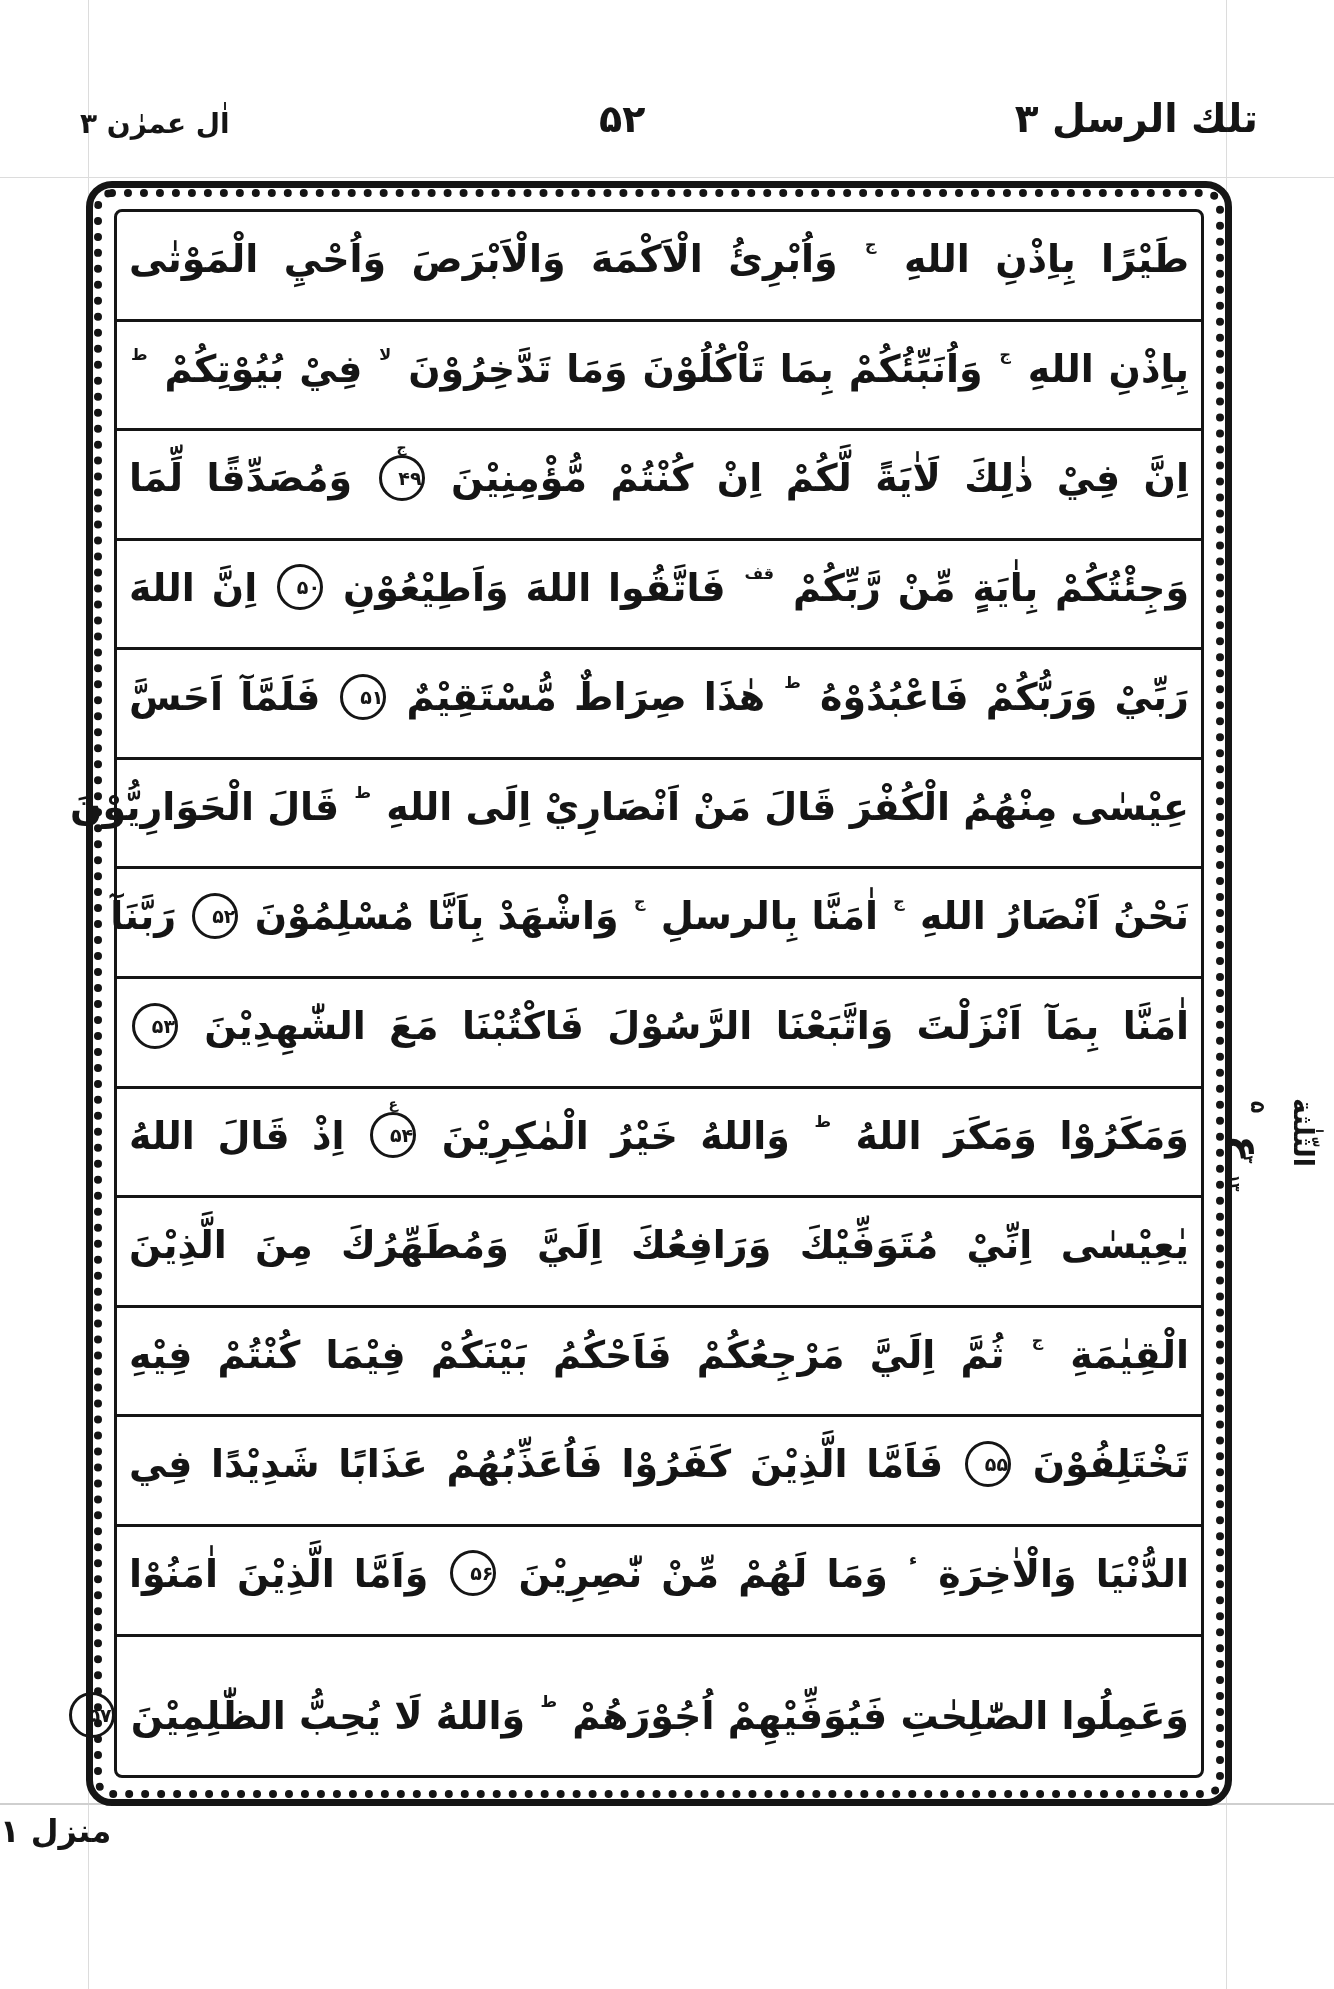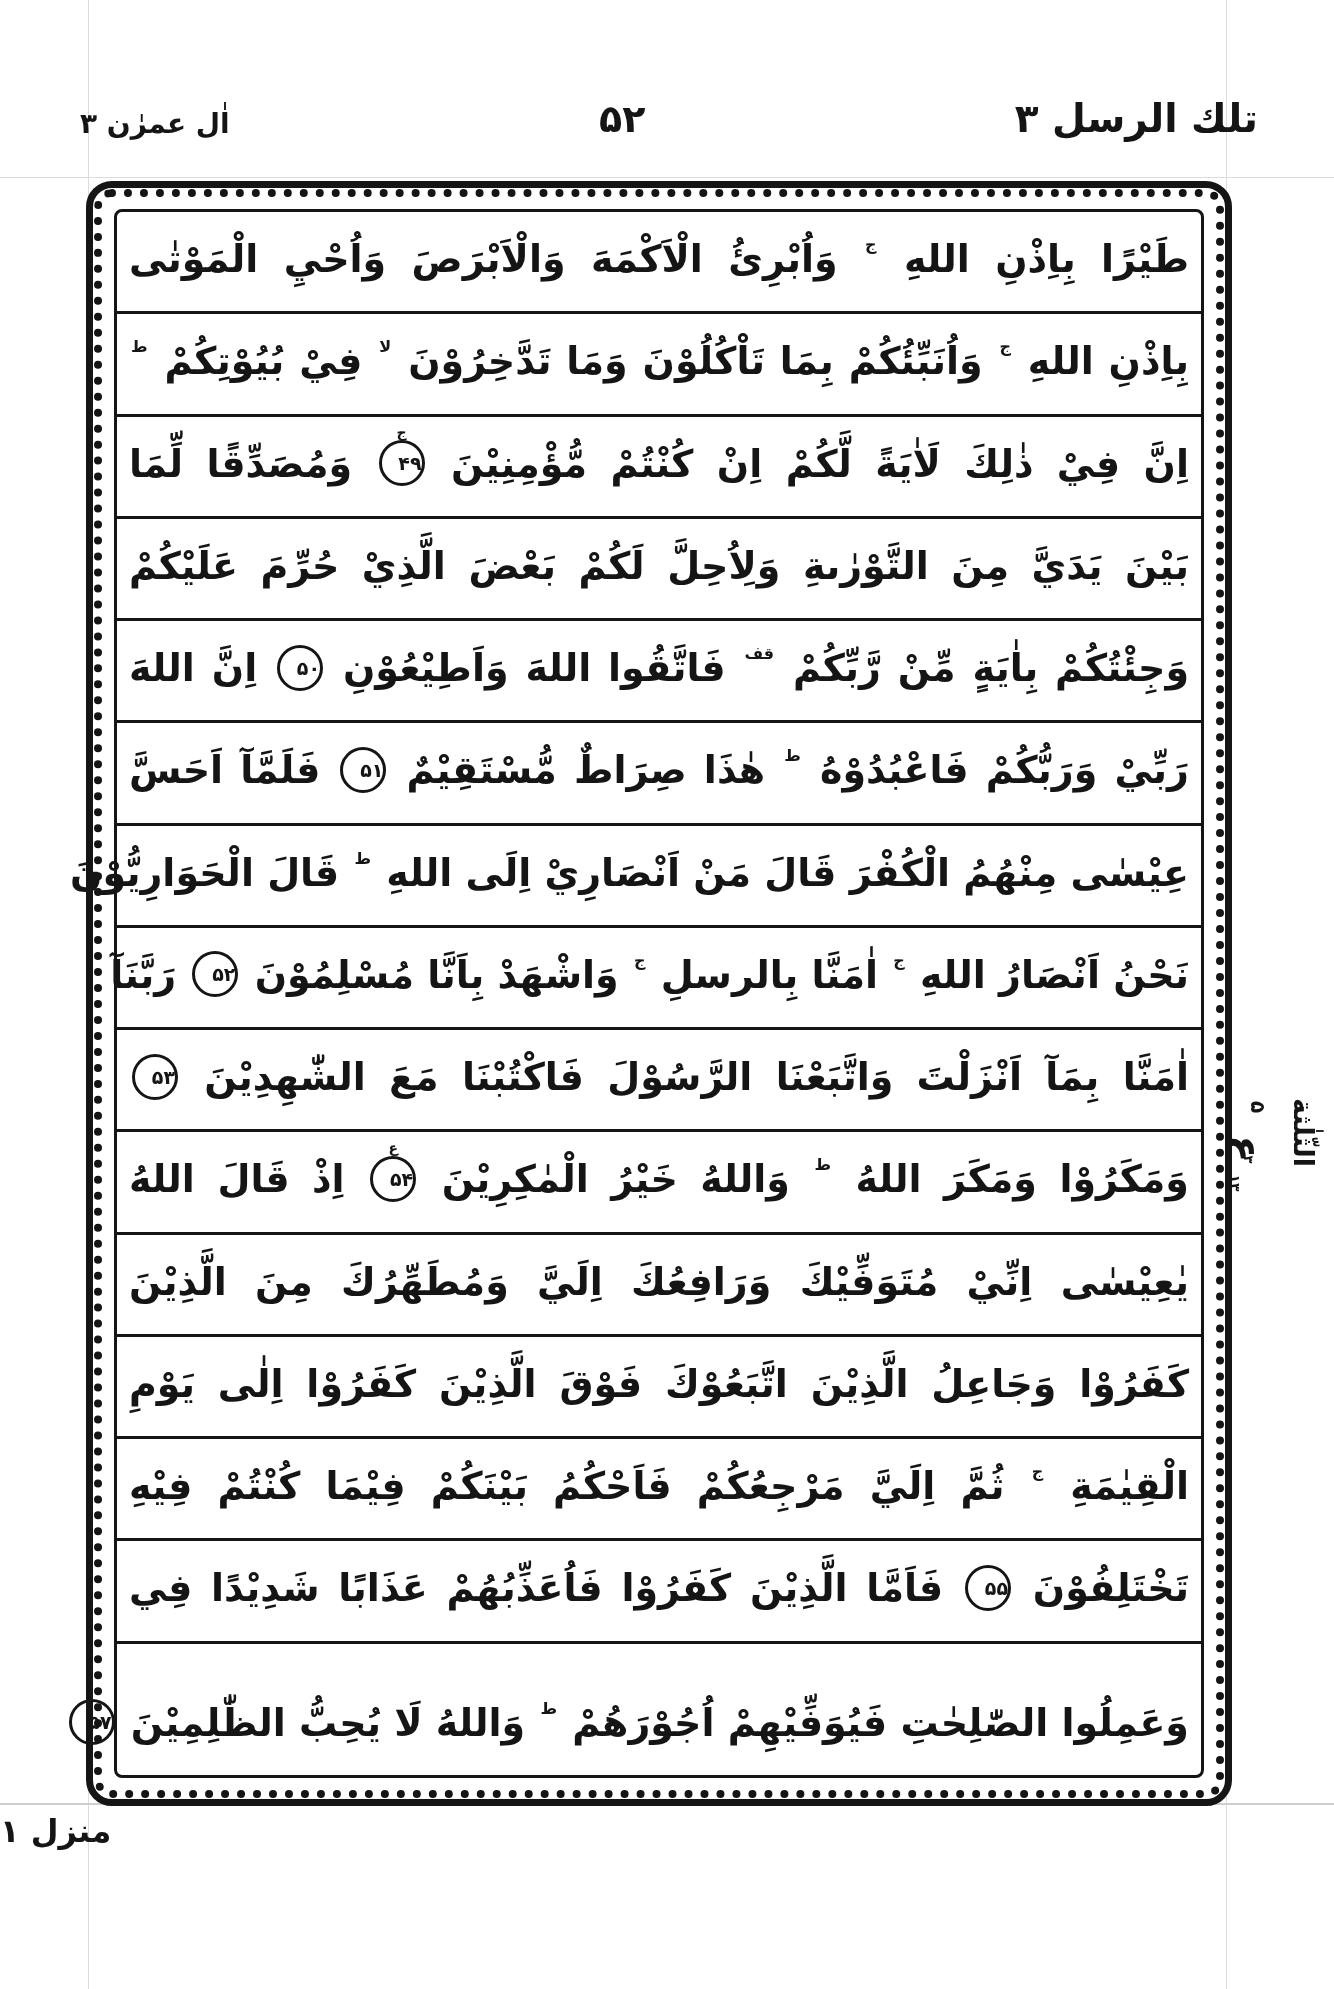--- a/index.html
+++ b/index.html
@@ -102,31 +102,30 @@
     <span class="hdr-page">۵۲</span>
     <span class="hdr-surah">اٰل عمرٰن ۳</span>
   </div>
 
   <div class="frame">
     <div class="beads">
       <div class="inner">
           <div class="qrow"><span class="qt">طَيْرًا بِاِذْنِ اللهِ</span> <span class="pmark">ج</span> <span class="qt">وَاُبْرِئُ الْاَكْمَهَ وَالْاَبْرَصَ وَاُحْيِ الْمَوْتٰى</span></div>
           <div class="qrow"><span class="qt">بِاِذْنِ اللهِ</span> <span class="pmark">ج</span> <span class="qt">وَاُنَبِّئُكُمْ بِمَا تَاْكُلُوْنَ وَمَا تَدَّخِرُوْنَ</span> <span class="pmark">لا</span> <span class="qt">فِيْ بُيُوْتِكُمْ</span> <span class="pmark">ط</span></div>
           <div class="qrow"><span class="qt">اِنَّ فِيْ ذٰلِكَ لَاٰيَةً لَّكُمْ اِنْ كُنْتُمْ مُّؤْمِنِيْنَ</span> <span class="ayah">۴۹<span class="topmark">ج</span></span> <span class="qt">وَمُصَدِّقًا لِّمَا</span></div>
-          <div class="qrow"><span class="qt">بَيْنَ يَدَيَّ مِنَ التَّوْرٰىةِ وَلِاُحِلَّ لَكُمْ بَعْضَ الَّذِيْ حُرِّمَ عَلَيْكُمْ</span></div>
           <div class="qrow"><span class="qt">وَجِئْتُكُمْ بِاٰيَةٍ مِّنْ رَّبِّكُمْ</span> <span class="pmark">قف</span> <span class="qt">فَاتَّقُوا اللهَ وَاَطِيْعُوْنِ</span> <span class="ayah">۵۰</span> <span class="qt">اِنَّ اللهَ</span></div>
           <div class="qrow"><span class="qt">رَبِّيْ وَرَبُّكُمْ فَاعْبُدُوْهُ</span> <span class="pmark">ط</span> <span class="qt">هٰذَا صِرَاطٌ مُّسْتَقِيْمٌ</span> <span class="ayah">۵۱</span> <span class="qt">فَلَمَّآ اَحَسَّ</span></div>
           <div class="qrow"><span class="qt">عِيْسٰى مِنْهُمُ الْكُفْرَ قَالَ مَنْ اَنْصَارِيْ اِلَى اللهِ</span> <span class="pmark">ط</span> <span class="qt">قَالَ الْحَوَارِيُّوْنَ</span></div>
           <div class="qrow"><span class="qt">نَحْنُ اَنْصَارُ اللهِ</span> <span class="pmark">ج</span> <span class="qt">اٰمَنَّا بِالرسلِ</span> <span class="pmark">ج</span> <span class="qt">وَاشْهَدْ بِاَنَّا مُسْلِمُوْنَ</span> <span class="ayah">۵۲</span> <span class="qt">رَبَّنَآ</span></div>
           <div class="qrow"><span class="qt">اٰمَنَّا بِمَآ اَنْزَلْتَ وَاتَّبَعْنَا الرَّسُوْلَ فَاكْتُبْنَا مَعَ الشّٰهِدِيْنَ</span> <span class="ayah">۵۳</span></div>
           <div class="qrow"><span class="qt">وَمَكَرُوْا وَمَكَرَ اللهُ</span> <span class="pmark">ط</span> <span class="qt">وَاللهُ خَيْرُ الْمٰكِرِيْنَ</span> <span class="ayah">۵۴<span class="topmark">ع</span></span> <span class="qt">اِذْ قَالَ اللهُ</span></div>
           <div class="qrow"><span class="qt">يٰعِيْسٰى اِنِّيْ مُتَوَفِّيْكَ وَرَافِعُكَ اِلَيَّ وَمُطَهِّرُكَ مِنَ الَّذِيْنَ</span></div>
-          <div class="qrow"><span class="qt">كَفَرُوْا وَجَاعِلُ الَّذِيْنَ اتَّبَعُوْكَ فَوْقَ الَّذِيْنَ كَفَرُوْا اِلٰى يَوْمِ</span></div>
           <div class="qrow"><span class="qt">الْقِيٰمَةِ</span> <span class="pmark">ج</span> <span class="qt">ثُمَّ اِلَيَّ مَرْجِعُكُمْ فَاَحْكُمُ بَيْنَكُمْ فِيْمَا كُنْتُمْ فِيْهِ</span></div>
           <div class="qrow"><span class="qt">تَخْتَلِفُوْنَ</span> <span class="ayah">۵۵</span> <span class="qt">فَاَمَّا الَّذِيْنَ كَفَرُوْا فَاُعَذِّبُهُمْ عَذَابًا شَدِيْدًا فِي</span></div>
+          <div class="qrow"><span class="qt">الدُّنْيَا وَالْاٰخِرَةِ</span> <span class="pmark">ء</span> <span class="qt">وَمَا لَهُمْ مِّنْ نّٰصِرِيْنَ</span> <span class="ayah">۵۶</span> <span class="qt">وَاَمَّا الَّذِيْنَ اٰمَنُوْا</span></div>
           <div class="qrow"><span class="qt">وَعَمِلُوا الصّٰلِحٰتِ فَيُوَفِّيْهِمْ اُجُوْرَهُمْ</span> <span class="pmark">ط</span> <span class="qt">وَاللهُ لَا يُحِبُّ الظّٰلِمِيْنَ</span> <span class="ayah">۵۷</span></div>
         </div>
     </div>
   </div>
 
   <div class="rot note-5">
       <span>۵</span>
     </div>
   <div class="rot note-ain">
       <span>ع</span>

